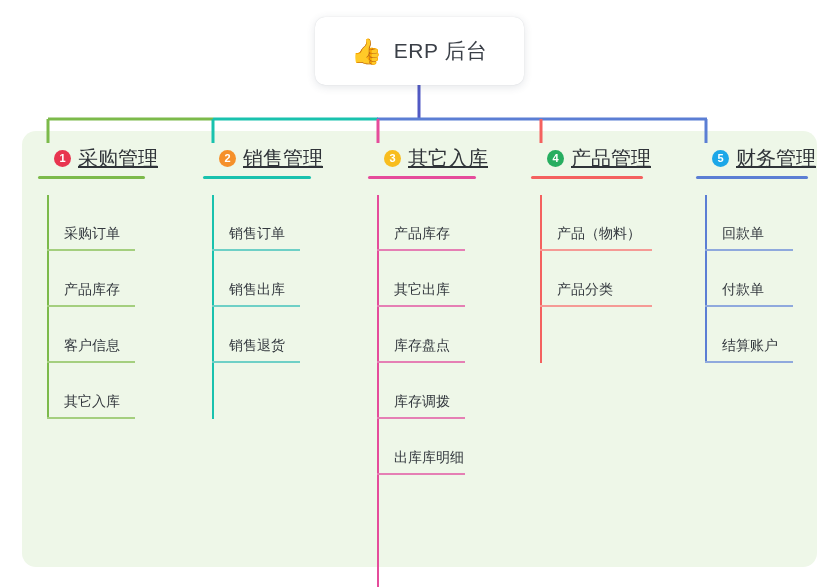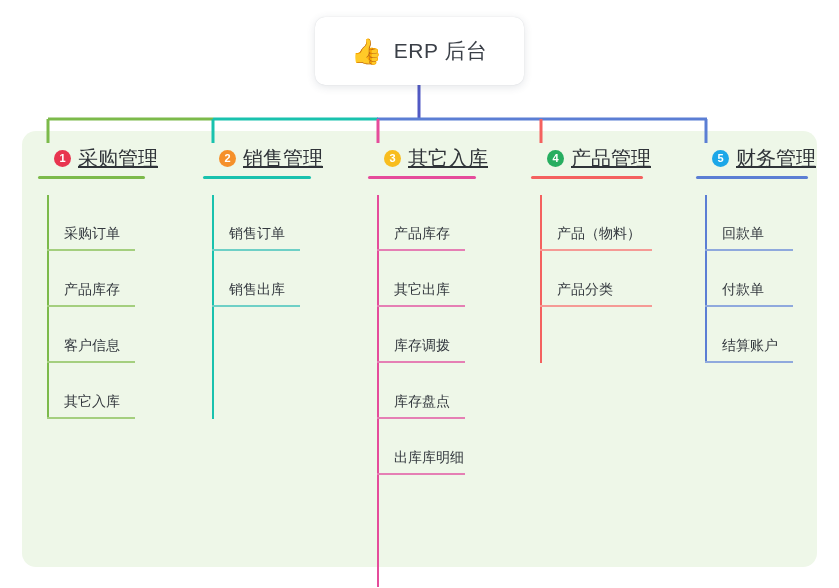--- a/index.html
+++ b/index.html
@@ -197,45 +197,49 @@
         <div class="branch">
           <div class="spine" style="background: rgb(25, 194, 174); height: 224px;"></div>
           <div class="leaf">
             <div class="leaf-stub" style="background: rgb(110, 208, 198); width: 88px;"></div>
             <div class="leaf-text">销售订单</div>
           </div>
           <div class="leaf">
             <div class="leaf-stub" style="background: rgb(110, 208, 198); width: 88px;"></div>
             <div class="leaf-text">销售出库</div>
           </div>
+          <div class="leaf">
+            <div class="leaf-stub" style="background: rgb(110, 208, 198); width: 88px;"></div>
+            <div class="leaf-text">销售退货</div>
+          </div>
         </div>
       </div>
       <div class="col" style="left: 368px; width: 150px;">
         <div class="col-head">
           <span class="badge" style="background: rgb(248, 189, 30);">3</span>
           <span class="head-label">其它入库</span>
         </div>
         <div class="head-rule" style="background: rgb(229, 76, 155); width: 108px;"></div>
         <div class="branch">
           <div class="spine" style="background: rgb(229, 76, 155); height: 392px;"></div>
           <div class="leaf">
             <div class="leaf-stub" style="background: rgb(229, 127, 180); width: 88px;"></div>
             <div class="leaf-text">产品库存</div>
           </div>
           <div class="leaf">
             <div class="leaf-stub" style="background: rgb(229, 127, 180); width: 88px;"></div>
             <div class="leaf-text">其它出库</div>
           </div>
           <div class="leaf">
             <div class="leaf-stub" style="background: rgb(229, 127, 180); width: 88px;"></div>
+            <div class="leaf-text">库存盘点</div>
+          </div>
+          <div class="leaf">
+            <div class="leaf-stub" style="background: rgb(229, 127, 180); width: 88px;"></div>
             <div class="leaf-text">库存调拨</div>
-          </div>
-          <div class="leaf">
-            <div class="leaf-stub" style="background: rgb(229, 127, 180); width: 88px;"></div>
-            <div class="leaf-text">库存盘点</div>
           </div>
           <div class="leaf">
             <div class="leaf-stub" style="background: rgb(229, 127, 180); width: 88px;"></div>
             <div class="leaf-text">出库库明细</div>
           </div>
         </div>
       </div>
       <div class="col" style="left: 531px; width: 160px;">
         <div class="col-head">
           <span class="badge" style="background: rgb(39, 174, 96);">4</span>

